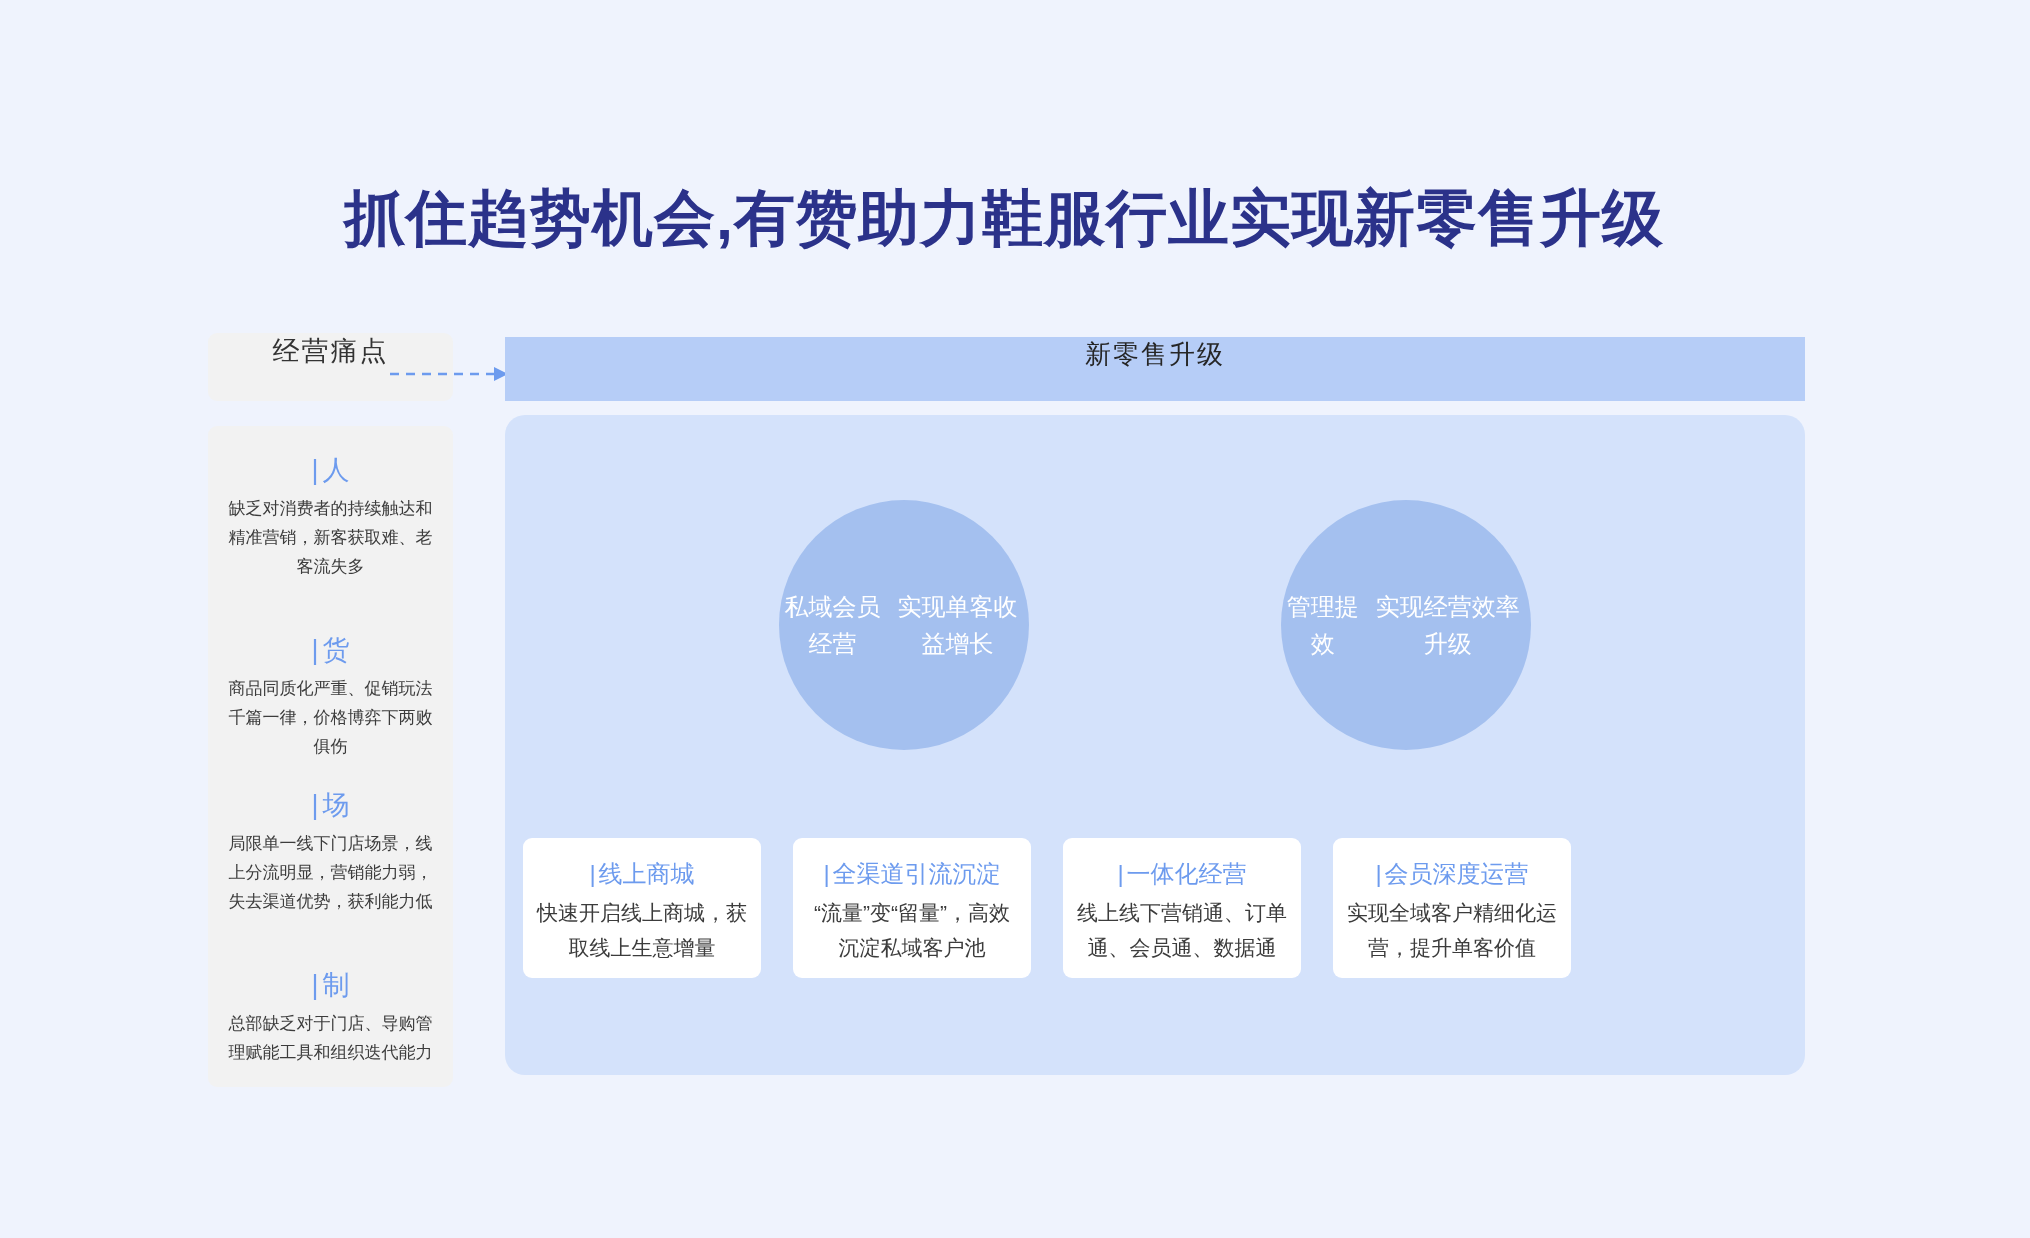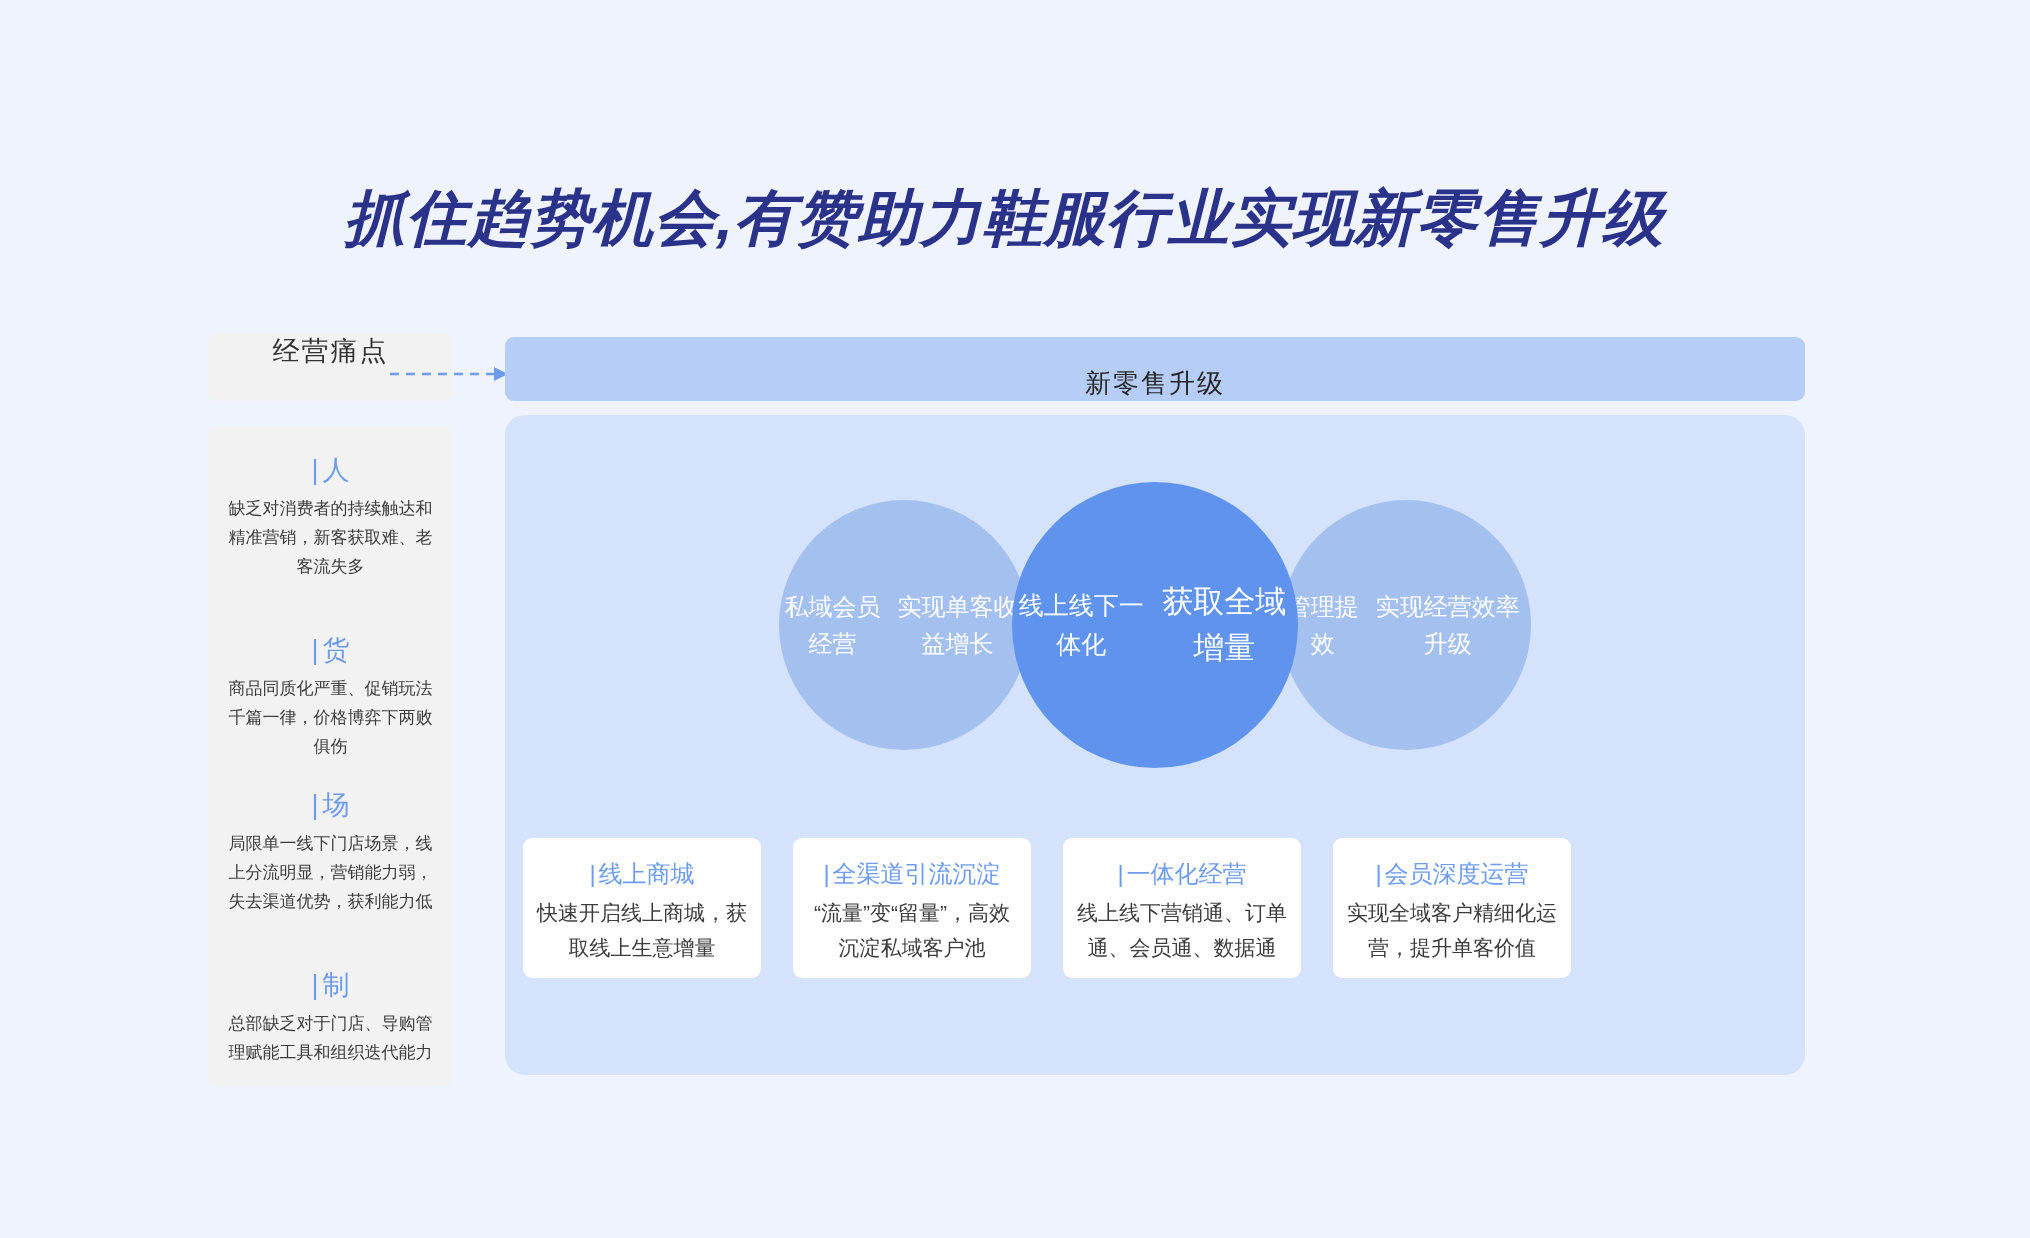--- a/index.html
+++ b/index.html
@@ -22,21 +22,20 @@
     position: absolute;
     left: 0;
     top: 178px;
     width: 2008px;
     text-align: center;
     font-size: 61px;
     font-weight: bold;
     color: #2b328a;
     letter-spacing: 1px;
     white-space: nowrap;
-    font-style: italic;
   }
 
   
   .sidebar {
     position: absolute;
     left: 208px;
     top: 333px;
     width: 245px;
   }
   .sidebar-header {
@@ -94,23 +93,23 @@
   }
 
   
   .banner {
     position: absolute;
     left: 505px;
     top: 337px;
     width: 1300px;
     height: 64px;
     background: #b6cdf7;
-    border-radius: 9px;
+    border-radius: 0;
     display: flex;
-    align-items: flex-end;
+    align-items: flex-start;
     justify-content: center;
     font-size: 26px;
     color: #262626;
     letter-spacing: 2px;
   }
 
   
   .panel {
     position: absolute;
     left: 505px;
@@ -253,24 +252,20 @@
       <div class="circle circle-side circle-left">
         <div class="circle-line1">私域会员经营</div>
         <div class="circle-line2">实现单客收益增长</div>
       </div>
 
       <div class="circle circle-side circle-right">
         <div class="circle-line1">管理提效</div>
         <div class="circle-line2">实现经营效率升级</div>
       </div>
 
-      <div class="circle circle-center">
-        <div class="circle-line1">线上线下一体化</div>
-        <div class="circle-line2">获取全域增量</div>
-      </div>
 
     </div>
 
     <div class="cards">
 
       <div class="card">
         <div class="card-title">
           <span class="bar">|</span><span>线上商城</span>
         </div>
         <div class="card-desc">快速开启线上商城，获取线上生意增量</div>

